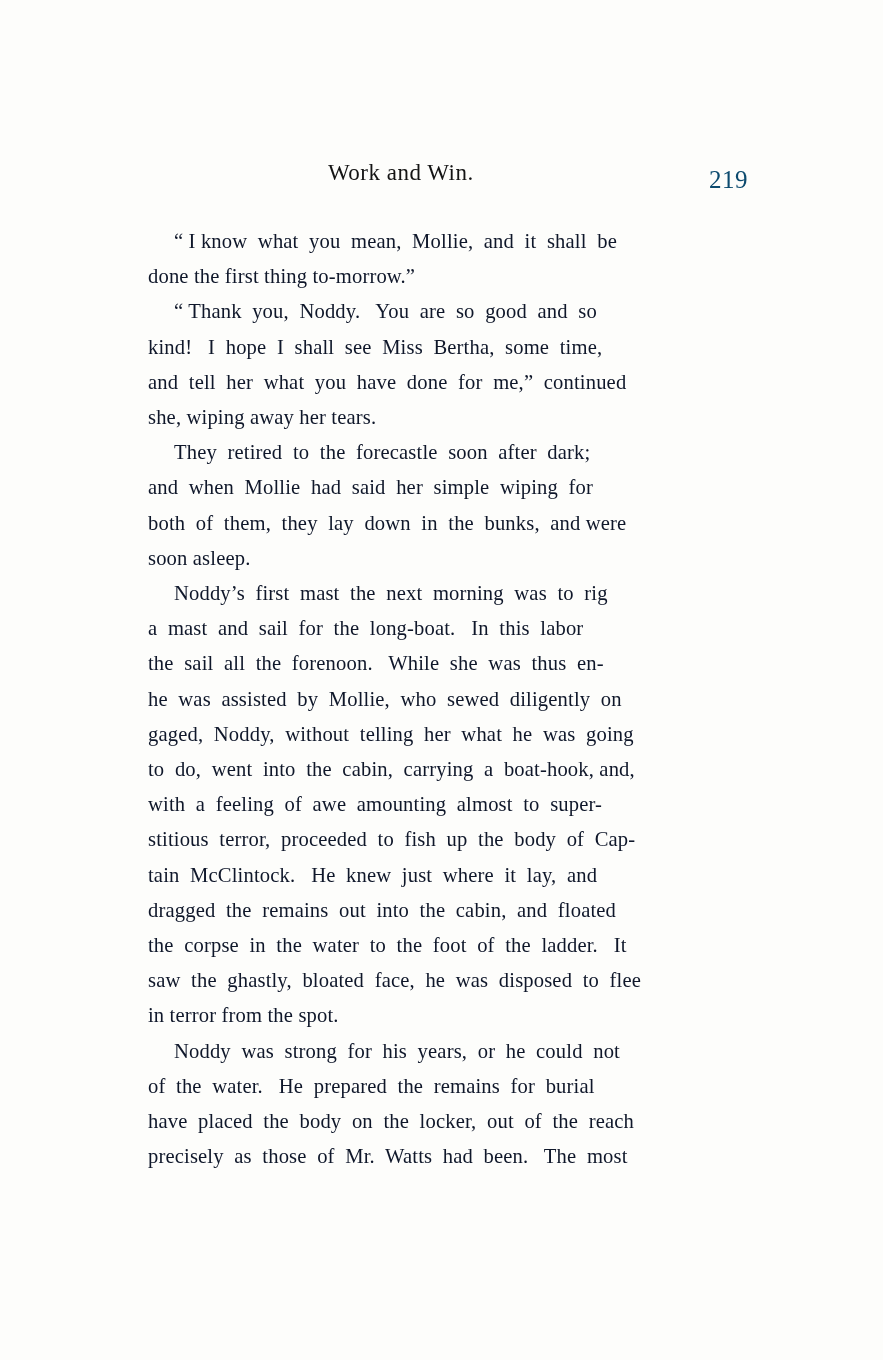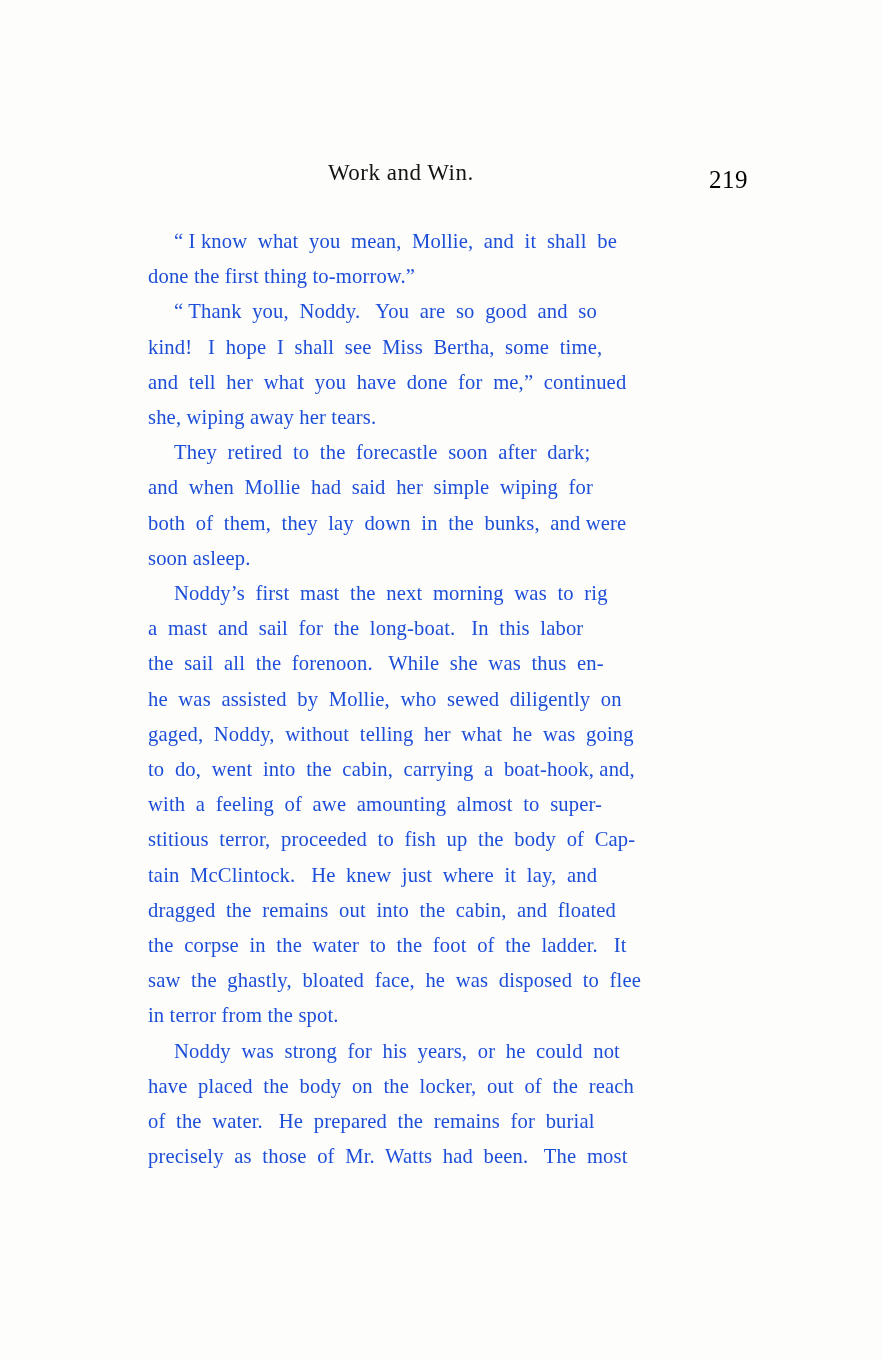--- a/index.html
+++ b/index.html
@@ -38,35 +38,35 @@
     letter-spacing: 0.5px;
     color: #141414;
     white-space: nowrap;
   }
   .header-pagenum {
     position: absolute;
     right: 0;
     top: 6px;
     font-size: 25px;
     letter-spacing: 0.5px;
-    color: #000000;
+    color: #0c4a6e;
   }
   .body-text {
     position: absolute;
     left: 148px;
     top: 224px;
     width: 596px;
   }
   .para {
     margin: 0 0 0 0;
   }
   .line {
     font-size: 20.6px;
     line-height: 35.2px;
-    color: #1d4ed8;
+    color: #0f172a;
     white-space: pre;
     letter-spacing: 0.15px;
   }
   .indent {
     padding-left: 26px;
   }
 </style>
 </head>
 <body>
 
@@ -109,19 +109,19 @@
       <div class="line">stitious  terror,  proceeded  to  fish  up  the  body  of  Cap-</div>
       <div class="line">tain  McClintock.   He  knew  just  where  it  lay,  and</div>
       <div class="line">dragged  the  remains  out  into  the  cabin,  and  floated</div>
       <div class="line">the  corpse  in  the  water  to  the  foot  of  the  ladder.   It</div>
       <div class="line">saw  the  ghastly,  bloated  face,  he  was  disposed  to  flee</div>
       <div class="line">in terror from the spot.</div>
     </div>
 
     <div class="para">
       <div class="line indent">Noddy  was  strong  for  his  years,  or  he  could  not</div>
+      <div class="line">of  the  water.   He  prepared  the  remains  for  burial</div>
       <div class="line">have  placed  the  body  on  the  locker,  out  of  the  reach</div>
-      <div class="line">of  the  water.   He  prepared  the  remains  for  burial</div>
       <div class="line">precisely  as  those  of  Mr.  Watts  had  been.   The  most</div>
     </div>
 
   </div>
 </div>
 
 </body></html>

